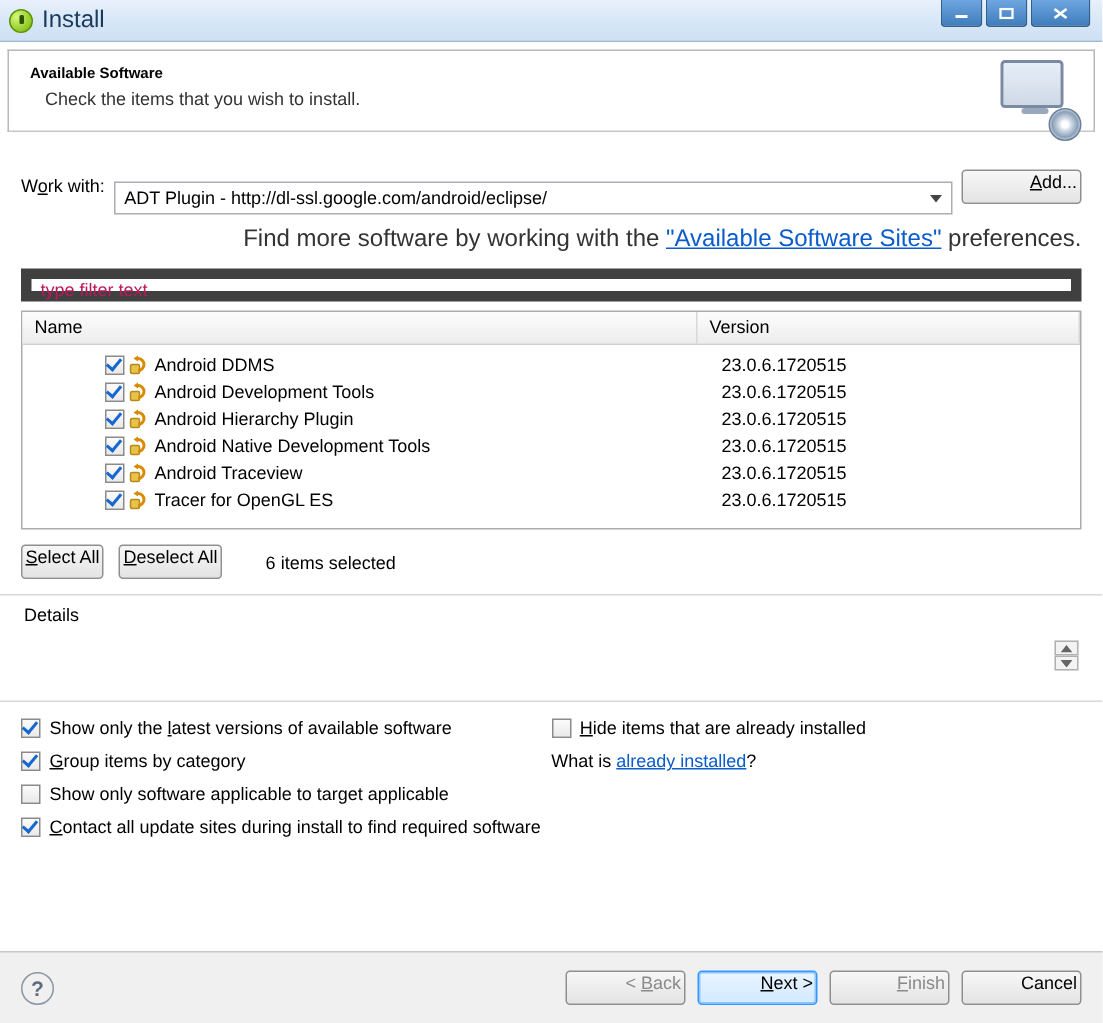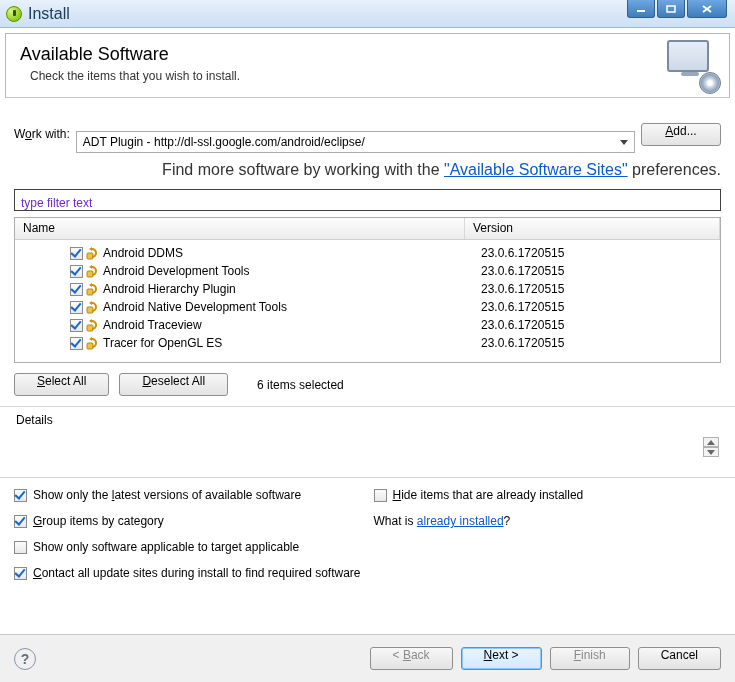--- a/index.html
+++ b/index.html
@@ -16,43 +16,43 @@
   }
   .titlebar-icon { width:16px; height:16px; border-radius:50%; background: radial-gradient(circle at 30% 30%, #d7f77a, #72b500); border:1px solid #5c9300; margin-right:6px; position:relative;}
   .titlebar-icon::after{content:""; position:absolute; top:3px; left:6px; width:3px; height:6px; background:#2c5100; border-radius:1px;}
   .title-text { color:#183a5b; font-size:16px; }
   .win-buttons { position:absolute; right:8px; top:0; display:flex; gap:2px;}
   .win-btn { width:28px; height:18px; background: linear-gradient(to bottom,#6ea6e1,#3f7dbb); border:1px solid #335f8b; border-top:none; border-radius:0 0 3px 3px; color:#fff; display:flex; align-items:center; justify-content:center; font-size:10px; cursor:default;}
   .win-btn.close{ width:40px; }
 
   
   .banner { border:1px solid #b8b8b8; margin:5px; padding:10px 14px 14px 14px; background:#fff; position:relative; border-bottom:1px solid #c7c7c7;}
-  .banner h1 { margin:0 0 4px 0; font-size:18px; font-weight:normal;}
+  .banner h1 { margin:0 0 4px 0; font-size:10px; font-weight:bold;}
   .banner p { margin:0 0 0 10px; font-size:12px; color:#333;}
   .banner-icon { position:absolute; right:14px; top:6px; width:48px; height:48px;}
   .monitor { width:42px; height:32px; border:2px solid #7a8aa0; border-radius:3px; background:linear-gradient(#e6eef7,#cfd9e7); position:relative;}
   .monitor::after{content:""; position:absolute; bottom:-6px; left:12px; width:18px; height:4px; background:#9aa8bb; border-radius:2px;}
   .disc{ position:absolute; right:-6px; bottom:-6px; width:22px; height:22px; border-radius:50%; background: radial-gradient(circle,#fff 15%, #cfd9e7 30%, #8aa0b8 60%, #e6eef7 80%); border:1px solid #6b7f96;}
 
   
   .content { padding:2px 14px 8px 14px; }
   .row { display:flex; align-items:center; gap:6px; margin-top:10px;}
   label.inline { font-size:12px; }
   .underline-accel { text-decoration: underline; }
   .combo { flex:1; height:22px; border:1px solid #abadb3; background:#fff; padding:0 20px 0 6px; position:relative; display:flex; align-items:center;margin-top:16px;}
   .combo::after{ content:""; position:absolute; right:6px; top:8px; border-left:4px solid transparent; border-right:4px solid transparent; border-top:5px solid #444;}
-  .btn { height:23px; padding:0 22px; border:1px solid #8e8f8f; background:linear-gradient(#f7f7f7,#e3e3e3); border-radius:3px; font-size:12px; text-align:center; cursor:default;}
+  .btn { height:23px; padding:0 2px; border:1px solid #8e8f8f; background:linear-gradient(#f7f7f7,#e3e3e3); border-radius:3px; font-size:12px; text-align:right; cursor:default;}
   .btn.wide{ min-width:80px;}
   .btn.default { border:1px solid #3399ff; box-shadow:0 0 0 1px #8cc6ff inset; background:linear-gradient(#eaf4ff,#d1e9ff);}
   .btn.disabled { color:#8a8a8a; }
 
   .hint-right { text-align:right; font-size:16px; margin-top:8px; color:#333;}
   a.link { color:#0a5bcc; text-decoration:underline; cursor:default;}
 
-  .filter { width:100%; height:22px; border:1px solid #404040; background:#fff; margin-top:10px; padding:0 6px; color:#6d28d9; display:flex; align-items:flex-end;}
+  .filter { width:100%; height:22px; border:7px solid #404040; background:#fff; margin-top:10px; padding:0 6px; color:#be185d; display:flex; align-items:flex-start;}
 
   
   .table-wrap { border:1px solid #acacac; margin-top:6px; background:#fff;}
   .thead { display:flex; height:22px; background:linear-gradient(#fdfdfd,#ececec); border-bottom:1px solid #d0d0d0;}
   .th { padding:3px 8px; font-size:12px; border-right:1px solid #d8d8d8;}
   .th.name{ flex:0 0 450px;}
   .th.ver{ flex:1;}
   .tbody { padding:4px 0 10px 0;}
   .trow { display:flex; align-items:center; height:18px; padding-left:8px;}
   .trow .cell-name { flex:0 0 450px; display:flex; align-items:center; gap:3px;}
@@ -247,21 +247,21 @@
       <div class="s">
           <svg width="8" height="5">
             <path d="M0 0 L8 0 L4 5 Z" fill="#666"></path>
           </svg>
         </div>
     </div>
   </div>
 
   <div class="sep"></div>
 
-  <div class="opts" style="margin-top:10px;gap:12px;">
+  <div class="opts" style="margin-top:10px;">
     <div class="opt">
       <span class="chk checked"></span>
       <span><span>Show only the </span><span class="underline-accel">l</span><span>atest versions of available software</span></span>
     </div>
     <div class="opt">
       <span class="chk"></span>
       <span><span></span><span class="underline-accel">H</span><span>ide items that are already installed</span></span>
     </div>
     <div class="opt">
       <span class="chk checked"></span>

